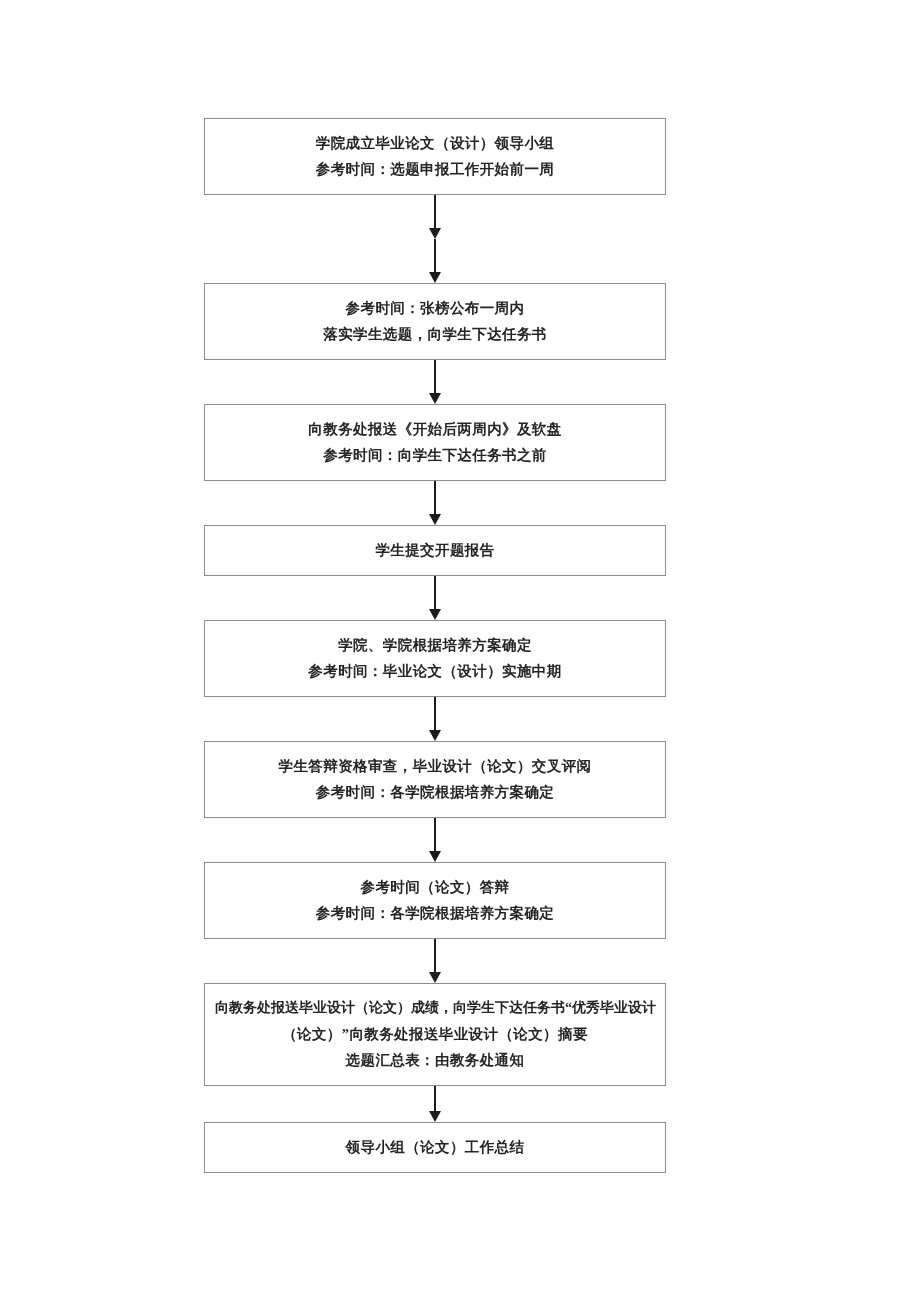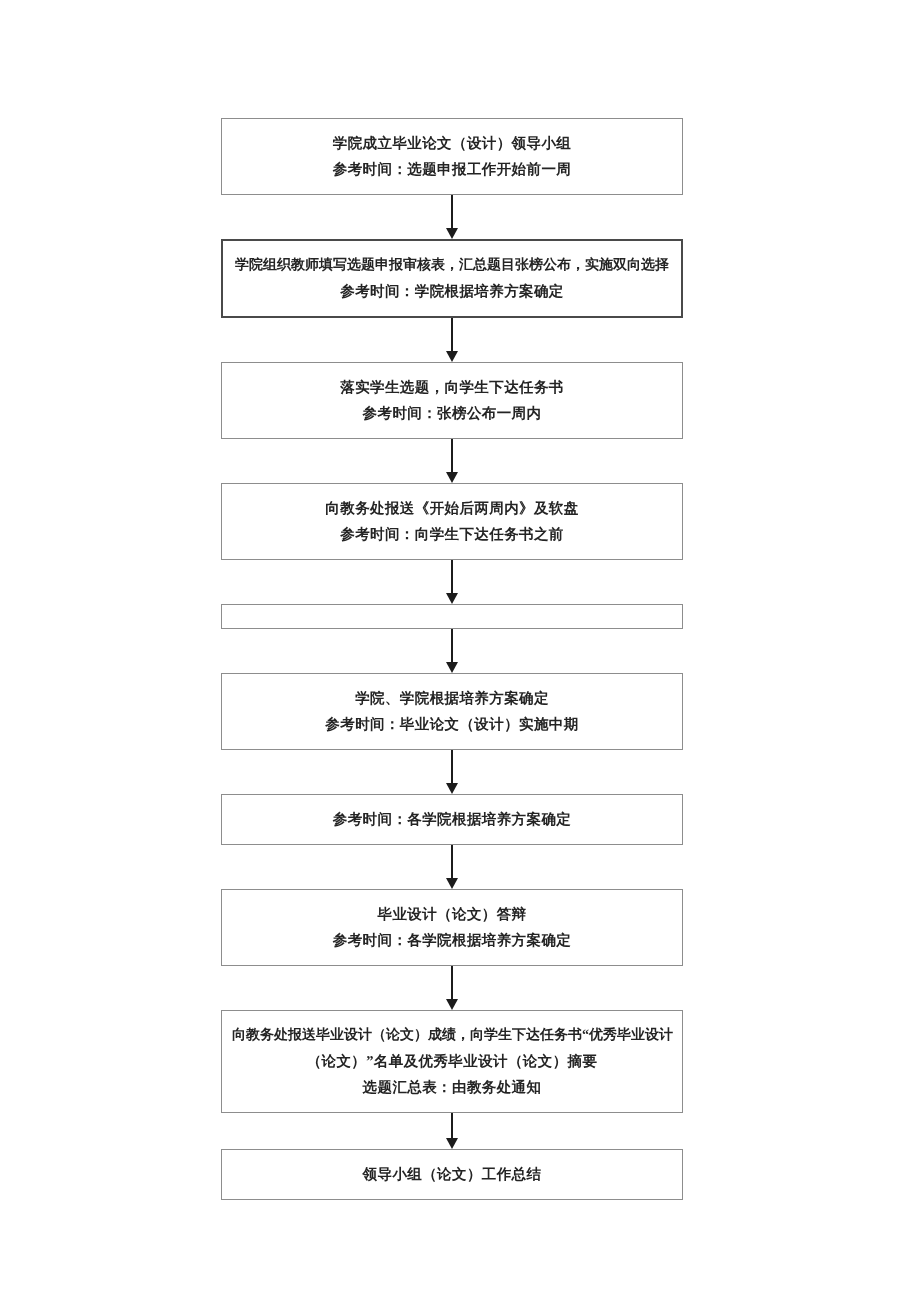--- a/index.html
+++ b/index.html
@@ -17,21 +17,21 @@
 
   #flowchart-page {
     position: relative;
     width: 920px;
     height: 1301px;
     background: #ffffff;
   }
 
   .flow-column {
     position: absolute;
-    left: 221px;
+    left: 204px;
     top: 118px;
     width: 462px;
   }
 
   
   .flow-node {
     box-sizing: border-box;
     width: 462px;
     border: 1px solid #8d8d8d;
     background: #ffffff;
@@ -98,90 +98,88 @@
     <div class="flow-node">
       <span class="node-line">学院成立毕业论文（设计）领导小组</span>
       <span class="node-line">参考时间：选题申报工作开始前一周</span>
     </div>
 
     <div class="connector">
       <div class="shaft"></div>
       <div class="head"></div>
     </div>
 
-    <div class="flow-node emphasis">
-      <span class="node-line tight">学院组织教师填写选题申报审核表，汇总题目张榜公布，实施双向选择</span>
-      <span class="node-line">参考时间：学院根据培养方案确定</span>
-    </div>
 
     <div class="connector">
       <div class="shaft"></div>
       <div class="head"></div>
     </div>
 
     <div class="flow-node">
+      <span class="node-line">参考时间：张榜公布一周内</span>
       <span class="node-line">落实学生选题，向学生下达任务书</span>
-      <span class="node-line">参考时间：张榜公布一周内</span>
     </div>
 
     <div class="connector">
       <div class="shaft"></div>
       <div class="head"></div>
     </div>
 
     <div class="flow-node">
       <span class="node-line">向教务处报送《开始后两周内》及软盘</span>
       <span class="node-line">参考时间：向学生下达任务书之前</span>
     </div>
 
     <div class="connector">
       <div class="shaft"></div>
       <div class="head"></div>
     </div>
 
     <div class="flow-node">
+      <span class="node-line">学生提交开题报告</span>
     </div>
 
     <div class="connector">
       <div class="shaft"></div>
       <div class="head"></div>
     </div>
 
     <div class="flow-node">
       <span class="node-line">学院、学院根据培养方案确定</span>
       <span class="node-line">参考时间：毕业论文（设计）实施中期</span>
     </div>
 
     <div class="connector">
       <div class="shaft"></div>
       <div class="head"></div>
     </div>
 
     <div class="flow-node">
+      <span class="node-line">学生答辩资格审查，毕业设计（论文）交叉评阅</span>
       <span class="node-line">参考时间：各学院根据培养方案确定</span>
     </div>
 
     <div class="connector">
       <div class="shaft"></div>
       <div class="head"></div>
     </div>
 
     <div class="flow-node">
-      <span class="node-line">毕业设计（论文）答辩</span>
+      <span class="node-line">参考时间（论文）答辩</span>
       <span class="node-line">参考时间：各学院根据培养方案确定</span>
     </div>
 
     <div class="connector">
       <div class="shaft"></div>
       <div class="head"></div>
     </div>
 
     <div class="flow-node">
       <span class="node-line tight">向教务处报送毕业设计（论文）成绩，向学生下达任务书“优秀毕业设计</span>
-      <span class="node-line">（论文）”名单及优秀毕业设计（论文）摘要</span>
+      <span class="node-line">（论文）”向教务处报送毕业设计（论文）摘要</span>
       <span class="node-line">选题汇总表：由教务处通知</span>
     </div>
 
     <div class="connector short">
       <div class="shaft"></div>
       <div class="head"></div>
     </div>
 
     <div class="flow-node">
       <span class="node-line">领导小组（论文）工作总结</span>

